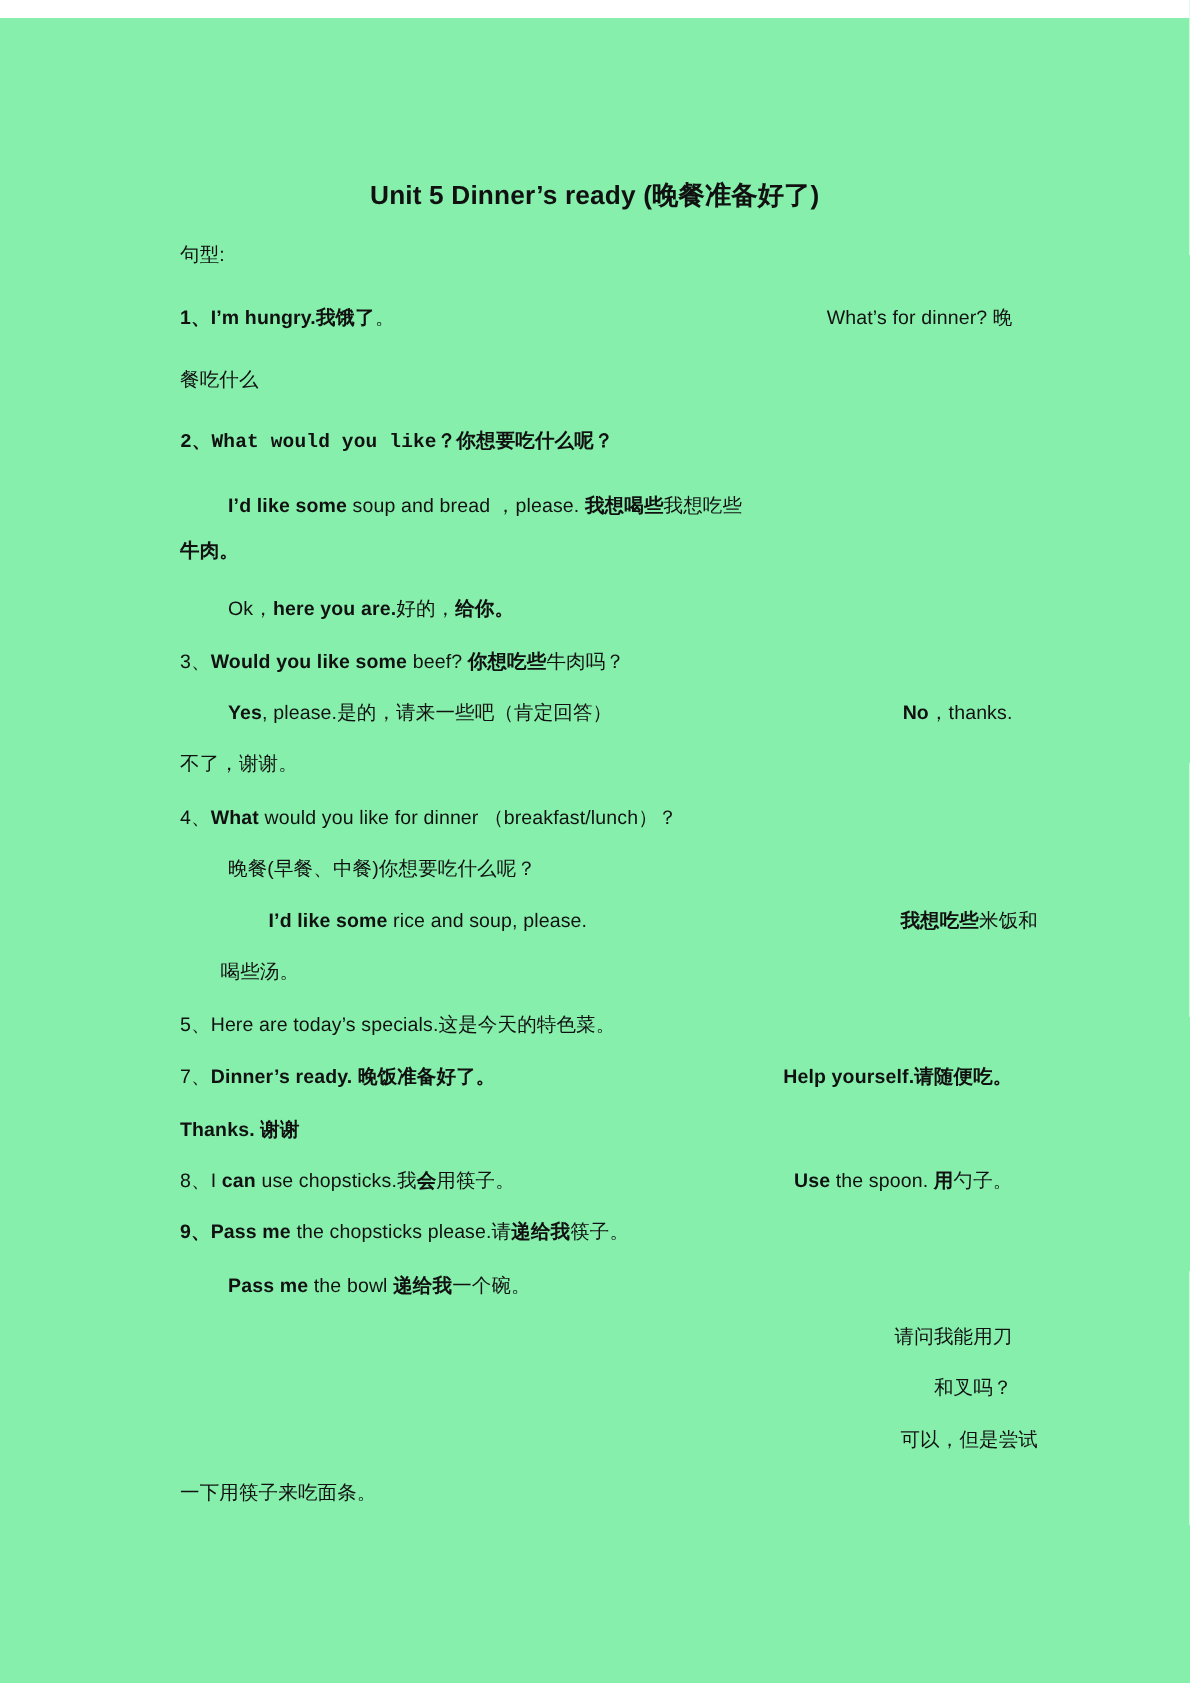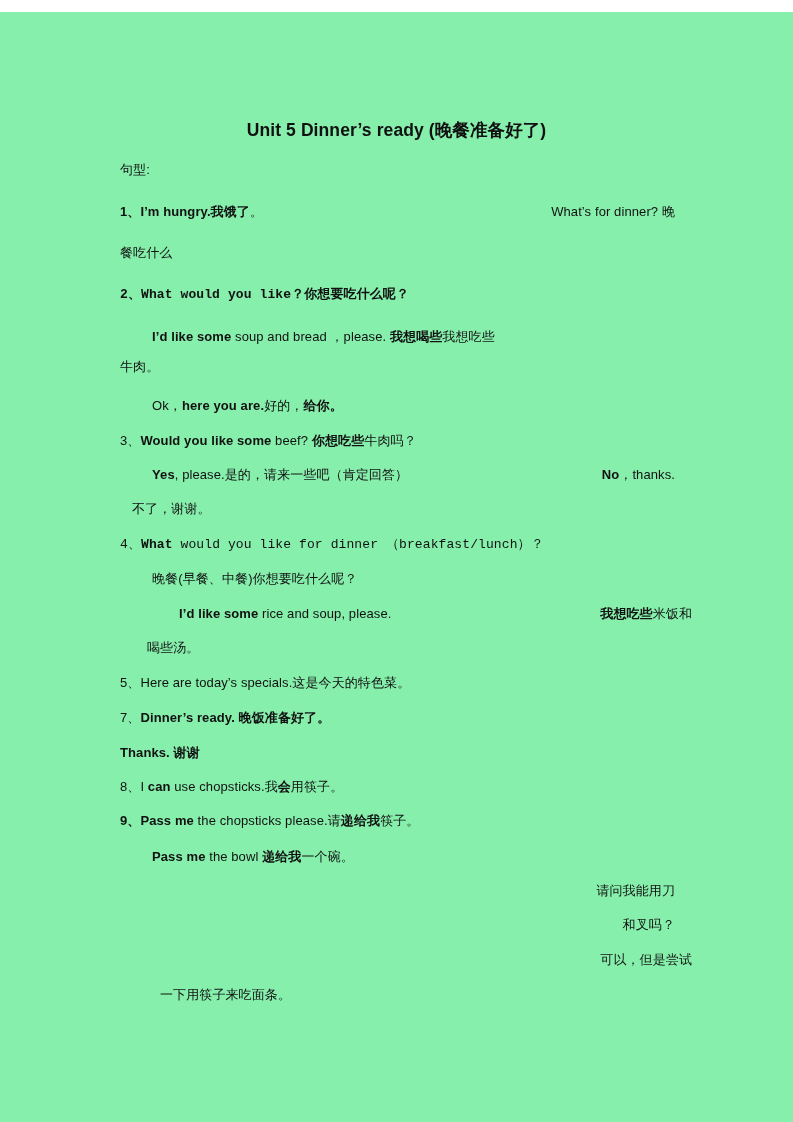--- a/index.html
+++ b/index.html
@@ -55,48 +55,48 @@
   <div class="line title" style="top:106px;">Unit 5 Dinner’s ready (晚餐准备好了)</div>
   <div class="line" style="top:146px;">句型:</div>
   <div id="content">
       <div>
         <div class="line" style="top: 188px;"><span class="seg b">1、I’m hungry.我饿了</span><span class="seg">。</span><span class="right"><span class="seg">What’s for dinner?  晚</span></span></div>
         <div class="line" style="top: 229px;"><span class="seg">餐吃什么</span></div>
       </div>
       <div>
         <div class="line" style="top: 271px; font-family: Liberation Mono, monospace;"><span class="seg b">2、What would you like？你想要吃什么呢？</span></div>
         <div class="line indent1" style="top: 313px;"><span class="seg b">I’d like some</span><span class="seg"> soup and bread ，please.  </span><span class="seg b">我想喝些</span><span class="seg">我想吃些</span></div>
-        <div class="line" style="top: 343px;"><span class="seg">牛肉。</span></div>
+        <div class="line" style="top: 343px; font-weight: bold;"><span class="seg">牛肉。</span></div>
         <div class="line indent1" style="top: 382px;"><span class="seg">Ok，</span><span class="seg b">here you are.</span><span class="seg">好的，</span><span class="seg b">给你。</span></div>
       </div>
       <div>
         <div class="line" style="top: 417px;"><span class="seg">3、</span><span class="seg b">Would you like some</span><span class="seg"> beef?  </span><span class="seg b">你想吃些</span><span class="seg">牛肉吗？</span></div>
         <div class="line indent1" style="top: 451px;"><span class="seg b">Yes</span><span class="seg">, please.是的，请来一些吧（肯定回答）   </span><span class="right"><span class="seg b">No</span><span class="seg">，thanks.</span></span></div>
-        <div class="line" style="top: 485px; margin-left: 12px;"><span class="seg">不了，谢谢。</span></div>
+        <div class="line" style="top: 485px;"><span class="seg">不了，谢谢。</span></div>
       </div>
       <div>
-        <div class="line" style="top: 521px; font-family: Liberation Mono, monospace;"><span class="seg">4、</span><span class="seg b">What</span><span class="seg"> would you like for dinner （breakfast/lunch）？</span></div>
+        <div class="line" style="top: 521px;"><span class="seg">4、</span><span class="seg b">What</span><span class="seg"> would you like for dinner （breakfast/lunch）？</span></div>
         <div class="line indent1" style="top: 555px;"><span class="seg">晚餐(早餐、中餐)你想要吃什么呢？</span></div>
         <div class="line indent2" style="top: 590px;"><span class="seg b">I’d like some</span><span class="seg"> rice and soup, please.</span><span class="right"><span class="seg b">我想吃些</span><span class="seg">米饭和</span></span></div>
         <div class="line" style="top: 624px; padding-left: 27px;"><span class="seg">喝些汤。</span></div>
       </div>
       <div>
         <div class="line" style="top: 659px;"><span class="seg">5、Here are today’s specials.这是今天的特色菜。</span></div>
       </div>
       <div>
-        <div class="line" style="top: 694px;"><span class="seg">7、</span><span class="seg b">Dinner’s ready.  晚饭准备好了。</span></div>
+        <div class="line" style="top: 694px;"><span class="seg">7、</span><span class="seg b">Dinner’s ready.  晚饭准备好了。</span><span class="right"><span class="seg b">Help yourself.请随便吃。</span></span></div>
         <div class="line" style="top: 729px;"><span class="seg b">Thanks.  谢谢</span></div>
       </div>
       <div>
-        <div class="line" style="top: 763px;"><span class="seg">8、I </span><span class="seg b">can</span><span class="seg"> use chopsticks.我</span><span class="seg b">会</span><span class="seg">用筷子。</span></div>
+        <div class="line" style="top: 763px;"><span class="seg">8、I </span><span class="seg b">can</span><span class="seg"> use chopsticks.我</span><span class="seg b">会</span><span class="seg">用筷子。</span><span class="right"><span class="seg b">Use</span><span class="seg"> the spoon.  </span><span class="seg b">用</span><span class="seg">勺子。</span></span></div>
       </div>
       <div>
         <div class="line" style="top: 797px;"><span class="seg b">9、Pass me</span><span class="seg"> the chopsticks please.请</span><span class="seg b">递给我</span><span class="seg">筷子。</span></div>
         <div class="line indent1" style="top: 833px;"><span class="seg b">Pass me</span><span class="seg"> the bowl  </span><span class="seg b">递给我</span><span class="seg">一个碗。</span></div>
       </div>
       <div>
         <div class="line" style="top: 867px;"><span class="right"><span class="seg">请问我能用刀</span></span></div>
         <div class="line" style="top: 901px; text-align: right;"><span class="seg">和叉吗？</span></div>
         <div class="line indent2" style="top: 936px;"><span class="right"><span class="seg">可以，但是尝试</span></span></div>
-        <div class="line" style="top: 971px; margin-left: 40px;"><span class="seg">一下用筷子来吃面条。</span></div>
+        <div class="line" style="top: 971px;"><span class="seg">一下用筷子来吃面条。</span></div>
       </div>
     </div>
 </div>
 
 </body></html>

